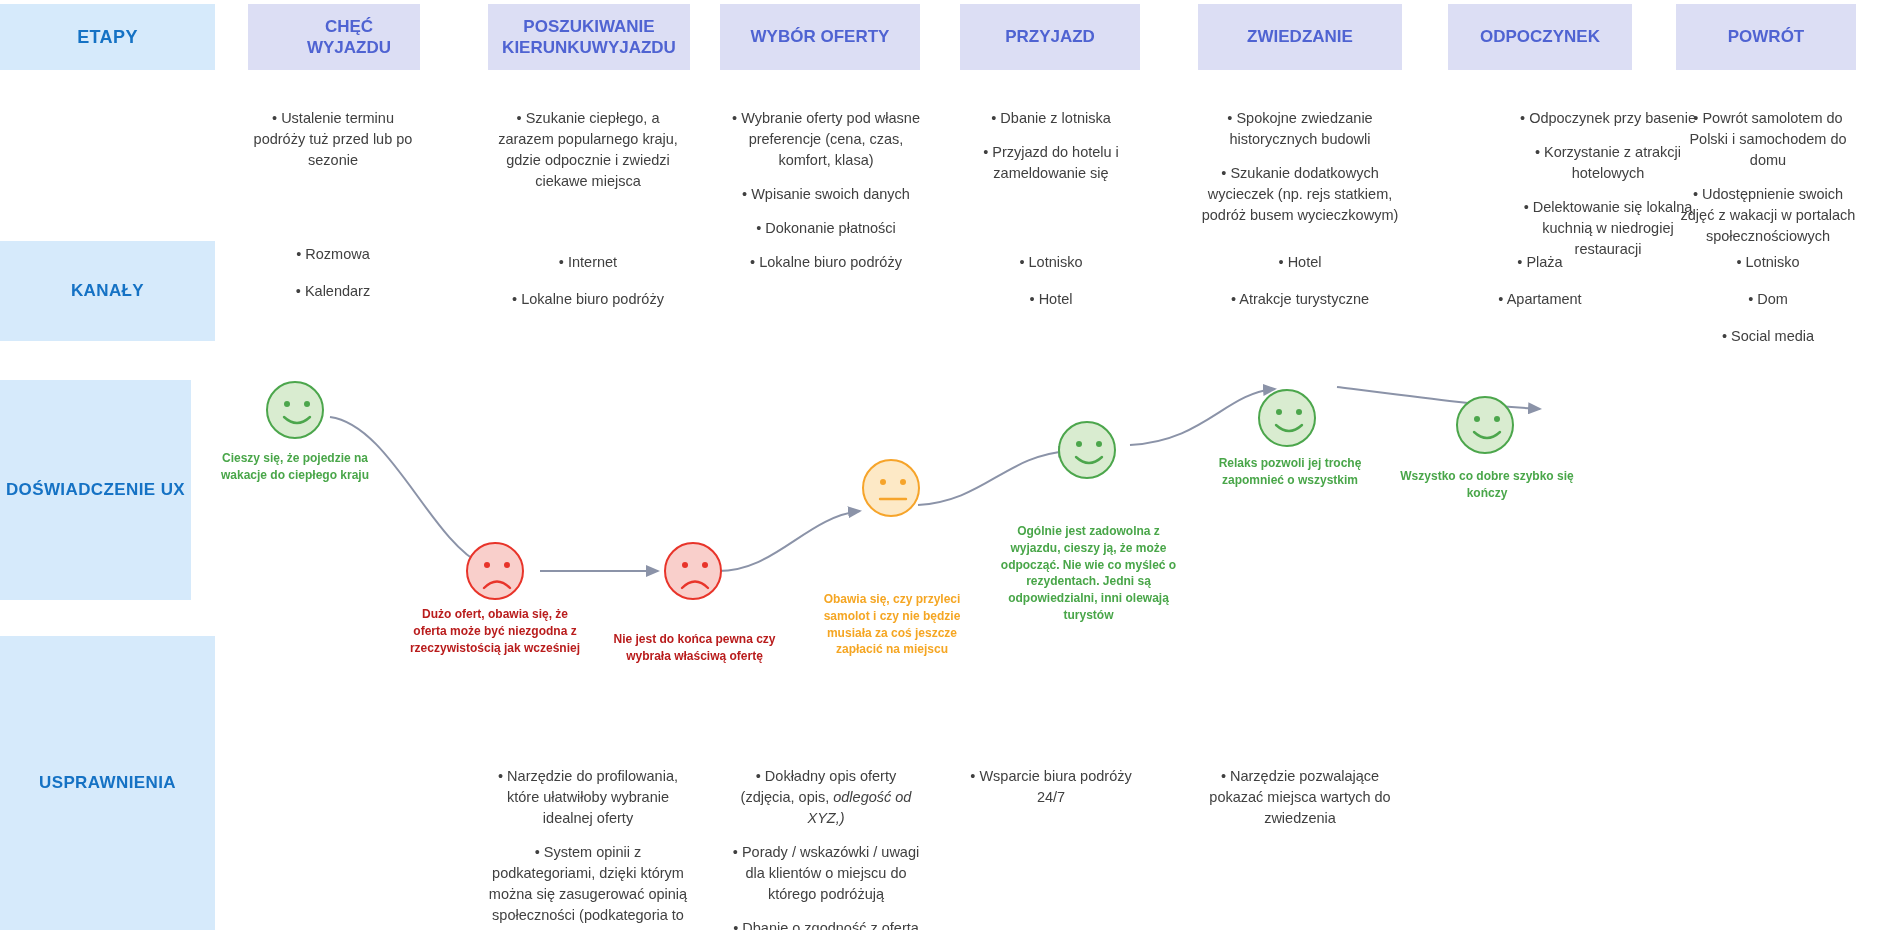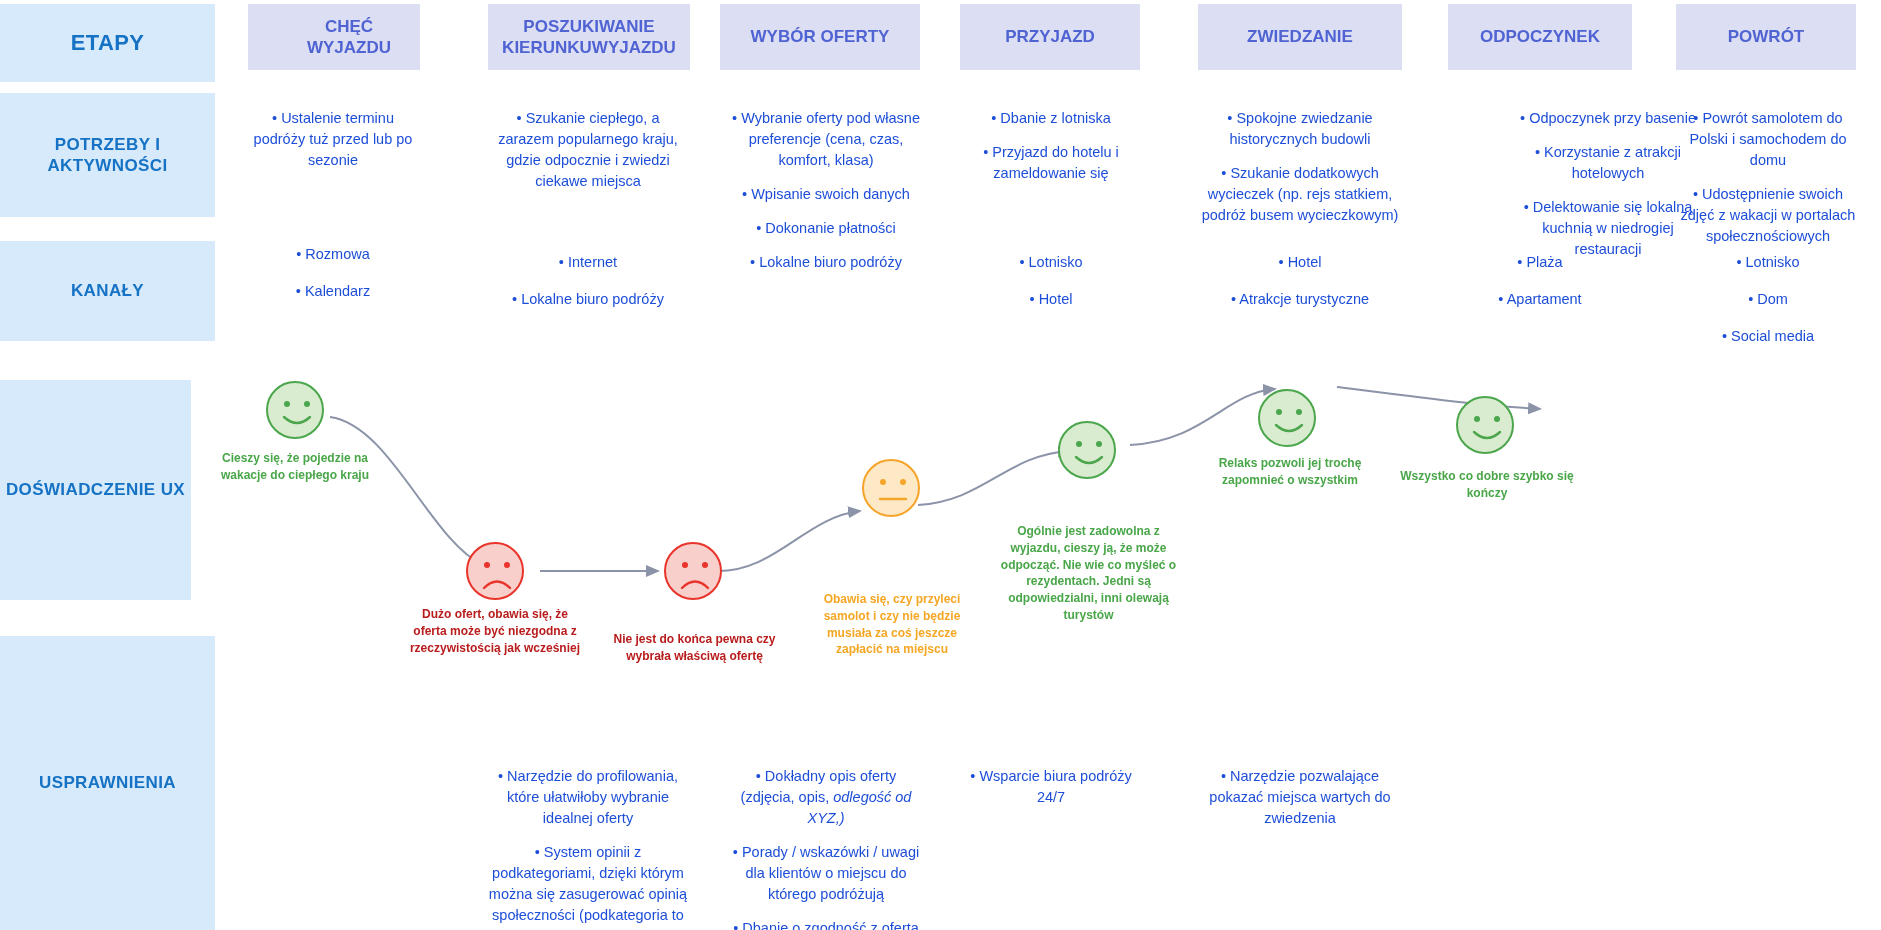--- a/index.html
+++ b/index.html
@@ -25,21 +25,21 @@
     background: #d6eafb;
     display: flex;
     align-items: center;
     justify-content: center;
     text-align: center;
     color: #1572c4;
     font-weight: bold;
     letter-spacing: .4px;
     line-height: 1.25;
   }
-  .row-label.stages { top: 4px; height: 78px; font-size: 22px; }
+  .row-label.stages { top: 4px; height: 66px; font-size: 18px; }
   .row-label.needs  { top: 93px; height: 124px; font-size: 17px; }
   .row-label.chan   { top: 241px; height: 100px; font-size: 17px; }
   .row-label.ux     { top: 380px; height: 220px; font-size: 17px; width: 191px; }
   .row-label.impr   { top: 636px; height: 294px; font-size: 17px; }
 
   
   .stage-chip {
     position: absolute;
     top: 4px;
     height: 66px;
@@ -52,21 +52,21 @@
     font-weight: bold;
     font-size: 17px;
     line-height: 1.25;
     padding: 0 6px;
   }
 
   
   .cell {
     position: absolute;
     text-align: center;
-    color: #1d4ed8;
+    color: #404040;
     font-size: 14.5px;
     line-height: 1.45;
   }
   .cell ul { list-style: none; }
   .cell li { margin-bottom: 13px; }
   .cell li:last-child { margin-bottom: 0; }
   .cell li::before { content: "• "; }
   .cell li i { font-style: italic; }
 
   .cell.channels li { margin-bottom: 16px; }
@@ -110,23 +110,20 @@
 
   #ux-path { position: absolute; left: 0; top: 0; }
 </style>
 </head>
 <body>
 
 <div id="journey-map">
 
   <div class="row-label stages">
     <span>ETAPY</span>
-  </div>
-  <div class="row-label needs">
-    <span>POTRZEBY I AKTYWNOŚCI</span>
   </div>
   <div class="row-label chan">
     <span>KANAŁY</span>
   </div>
   <div class="row-label ux">
     <span>DOŚWIADCZENIE UX</span>
   </div>
   <div class="row-label impr">
     <span>USPRAWNIENIA</span>
   </div>

